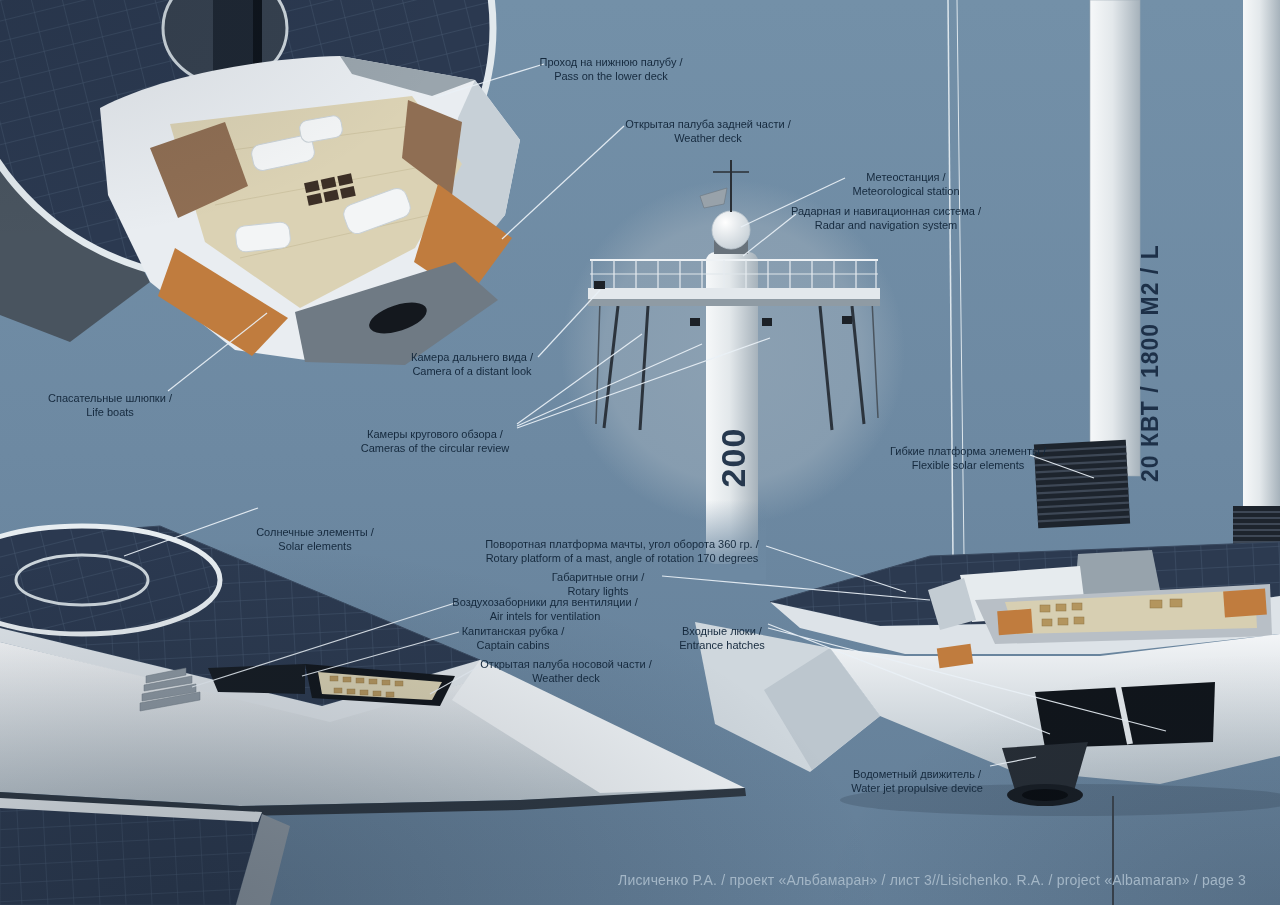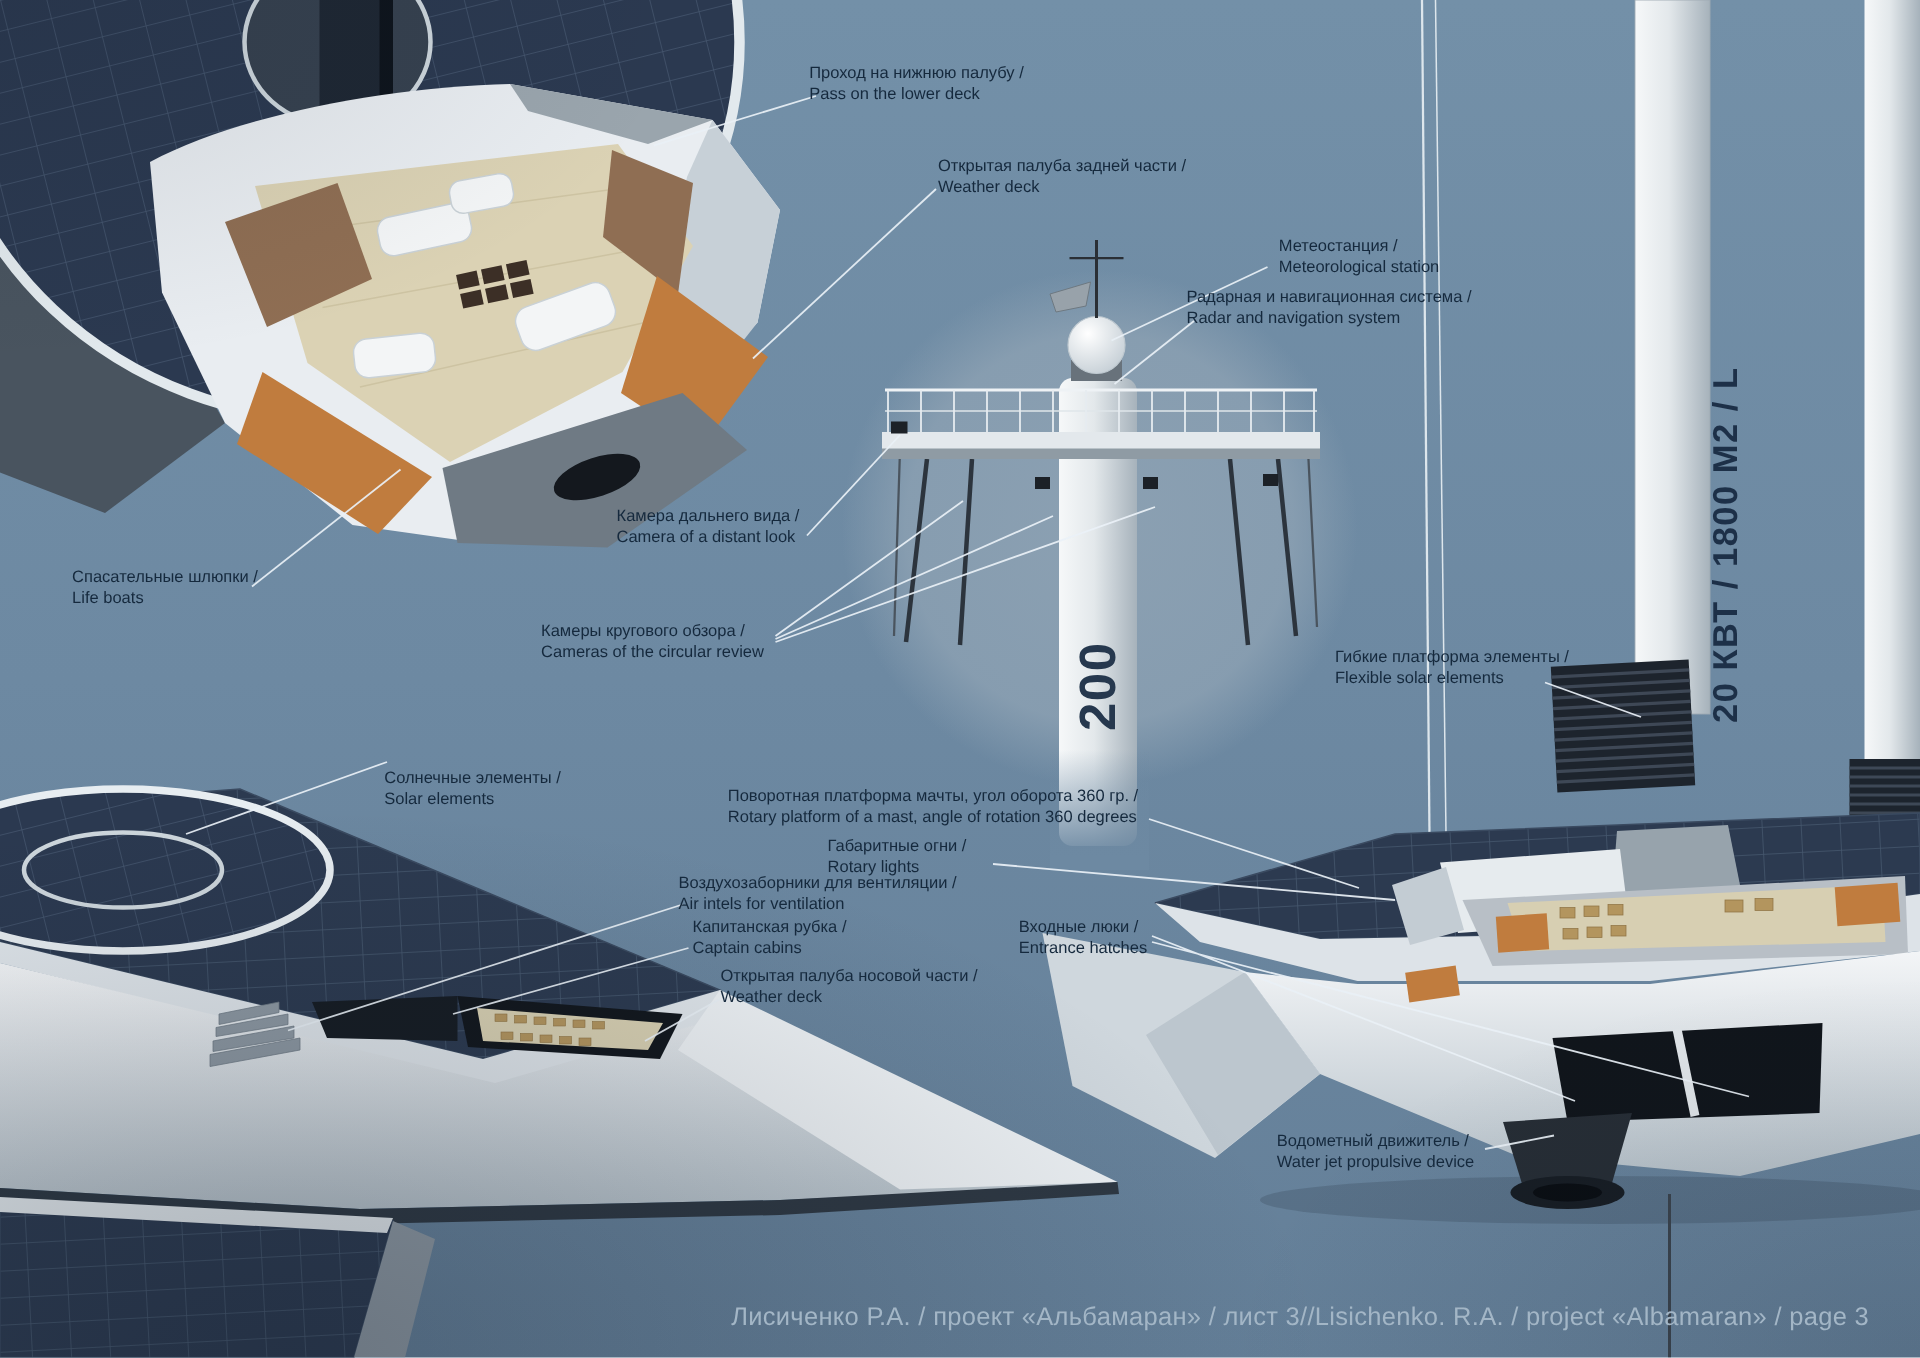--- a/index.html
+++ b/index.html
@@ -10,36 +10,36 @@
   }
   svg.canvas{position:absolute;left:0;top:0;z-index:1}
   .vignette{
     position:absolute;inset:0;z-index:2;pointer-events:none;
     background:
       radial-gradient(120% 90% at 15% 100%, rgba(18,28,42,.28) 0%, rgba(18,28,42,0) 45%),
       radial-gradient(90% 70% at 100% 100%, rgba(18,28,42,.16) 0%, rgba(18,28,42,0) 40%),
       radial-gradient(80% 60% at 0% 0%, rgba(18,28,42,.12) 0%, rgba(18,28,42,0) 45%);
   }
   .callout{
-    position:absolute;transform:translateX(-50%);
-    font-size:11px;line-height:1.3;color:#15293d;white-space:nowrap;z-index:3;
+    position:absolute;transform:translateX(-50%);text-align:center;
+    font-size:11px;line-height:1.3;color:#15293d;white-space:nowrap;z-index:3;margin-top:13px;
   }
   .callout .en{text-underline-offset:2px}
   .vert-text{
     position:absolute;left:1137px;top:0;height:482px;z-index:2;
     writing-mode:vertical-rl;transform:rotate(180deg);
     font-size:23px;font-weight:600;letter-spacing:1px;color:#1d3048;
   }
   .tower-mark{
     position:absolute;left:699px;top:438px;width:68px;text-align:center;z-index:2;
     transform:rotate(-90deg);font-size:34px;font-weight:700;letter-spacing:1px;color:#26384e;
   }
   .footer{
     position:absolute;right:34px;bottom:17px;z-index:3;
-    font-size:17px;color:#a3b6c6;letter-spacing:.2px;white-space:nowrap;
+    font-size:14px;color:#a3b6c6;letter-spacing:.2px;white-space:nowrap;
   }
 </style>
 </head>
 <body>
 
 <svg class="canvas" width="1280" height="905" viewBox="0 0 1280 905" xmlns="http://www.w3.org/2000/svg">
   <defs>
     <pattern id="panels" width="26" height="18" patternUnits="userSpaceOnUse" patternTransform="rotate(-3)">
       <rect width="26" height="18" fill="#2c3a50"></rect>
       <path d="M0 0H26M0 0V18" stroke="#46586f" stroke-width="1"></path>
@@ -264,21 +264,21 @@
 <div class="callout" style="left:968px;top:431px">
   <div class="ru">Гибкие платформа элементы /</div>
   <div class="en">Flexible solar elements</div>
 </div>
 <div class="callout" style="left:315px;top:512px">
   <div class="ru">Солнечные элементы /</div>
   <div class="en">Solar elements</div>
 </div>
 <div class="callout" style="left:622px;top:524px">
   <div class="ru">Поворотная платформа мачты, угол оборота 360 гр. /</div>
-  <div class="en">Rotary platform of a mast, angle of rotation 360 degrees</div>
+  <div class="en">Rotary platform of a mast, angle of rotation 170 degrees</div>
 </div>
 <div class="callout" style="left:598px;top:557px">
   <div class="ru">Габаритные огни /</div>
   <div class="en">Rotary lights</div>
 </div>
 <div class="callout" style="left:545px;top:582px">
   <div class="ru">Воздухозаборники для вентиляции /</div>
   <div class="en">Air intels for ventilation</div>
 </div>
 <div class="callout" style="left:513px;top:611px">

